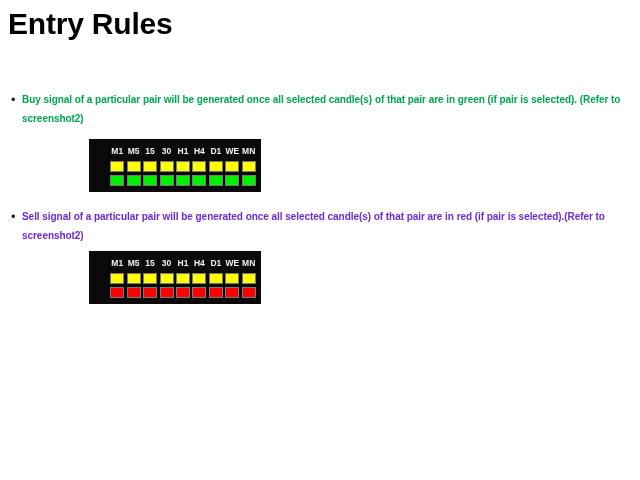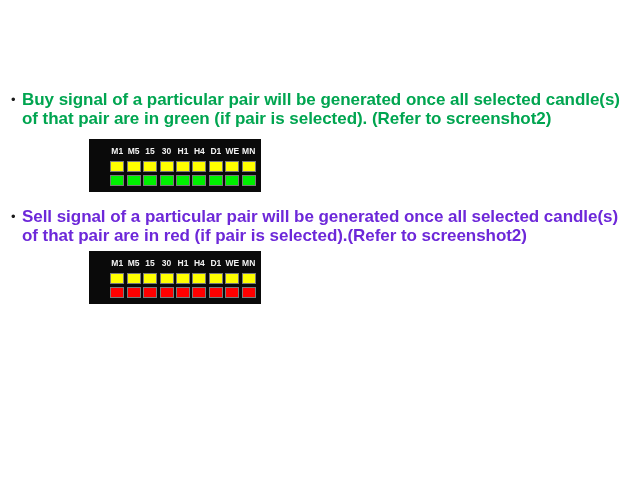--- a/index.html
+++ b/index.html
@@ -63,21 +63,21 @@
     width: 14px;
     font-size: 13px;
     line-height: 19px;
     color: #1a1a1a;
     text-align: left;
     padding-left: 3px;
     box-sizing: border-box;
   }
   .bullet-text {
     flex: 1 1 auto;
-    font-size: 17px;
+    font-size: 10px;
     font-weight: bold;
     line-height: 19px;
     letter-spacing: -0.05px;
   }
   .bullet-green .bullet-text { color: #00A550; }
   .bullet-red   .bullet-text { color: #6d28d9; }
 
   #bullet-buy  { top: 90px; }
   #bullet-sell { top: 207px; }
 
@@ -125,20 +125,21 @@
   }
   .cell.yellow { background: #FFFF00; }
   .cell.green  { background: #00F000; }
   .cell.red    { background: #FF0000; }
 </style>
 </head>
 <body>
 
 <div class="slide">
 
+  <div class="slide-title">Entry Rules</div>
 
 
   <div class="bullet-block bullet-green" id="bullet-buy">
     <div class="bullet-row">
       <span class="bullet-dot">•</span>
       <span class="bullet-text">Buy signal of a particular pair will be generated once all selected candle(s) of that pair are in green (if pair is selected). (Refer to screenshot2)</span>
     </div>
   </div>
 
   <div class="panel" id="panel-buy">

